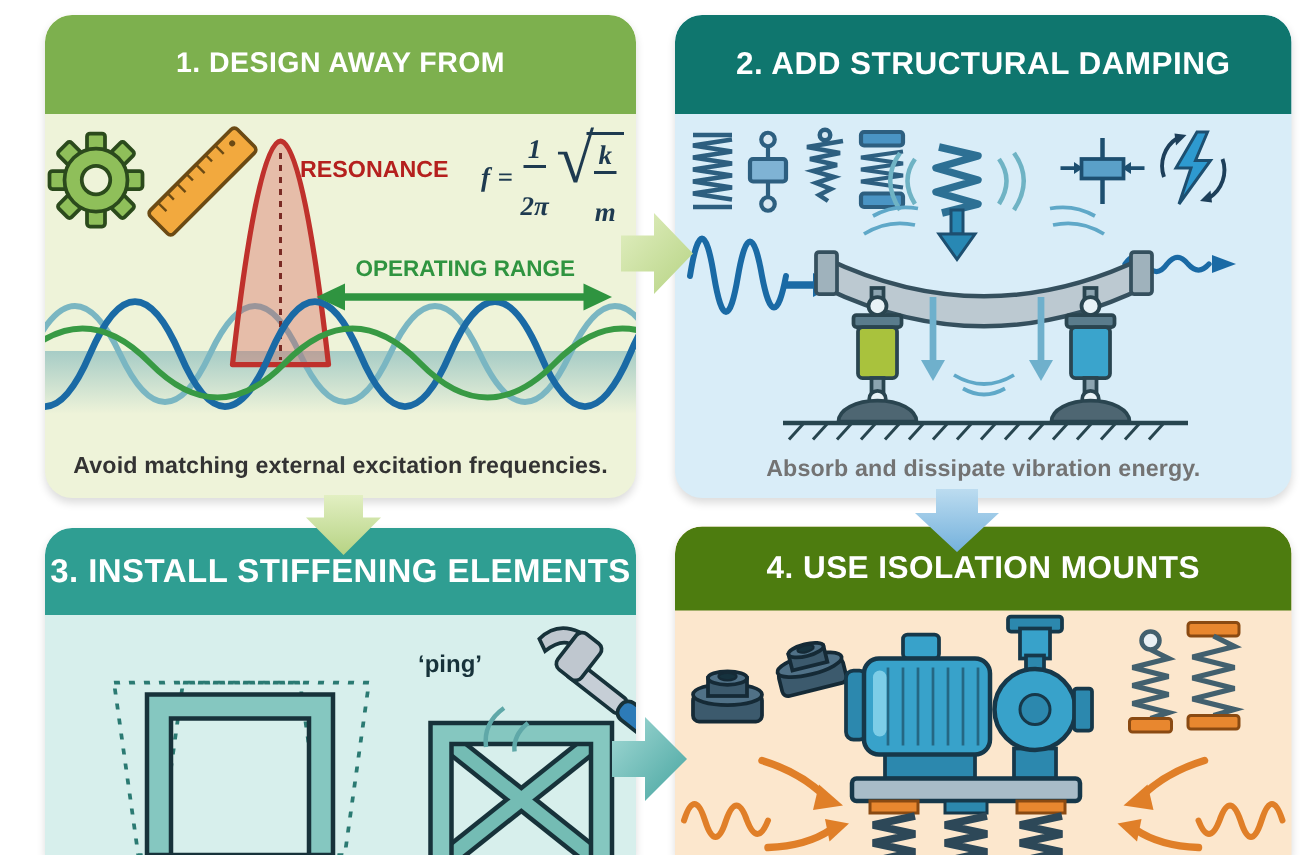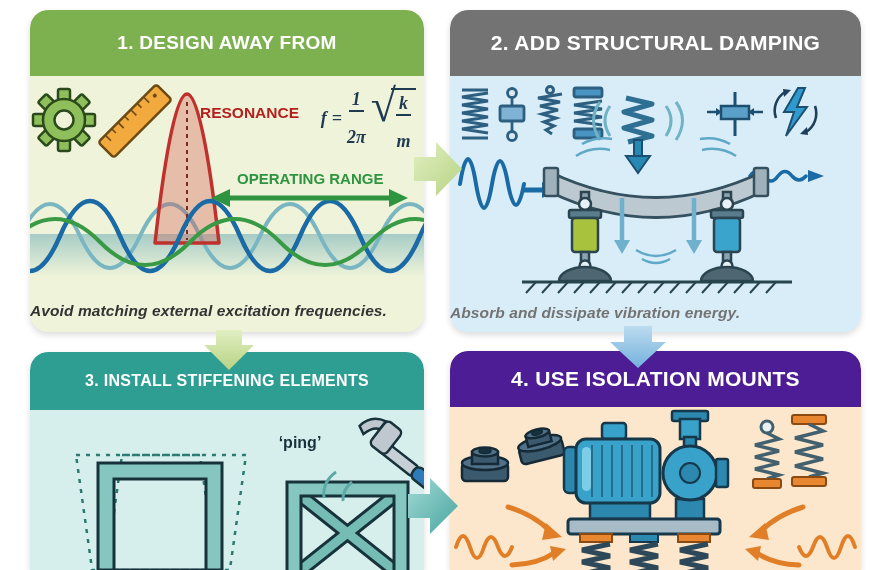--- a/index.html
+++ b/index.html
@@ -12,31 +12,31 @@
   #panel1{left:30px;top:10px;width:394px;height:322px;background:#eef3d9;}
   #panel2{left:450px;top:10px;width:411px;height:322px;background:#d9edf8;}
   #panel3{left:30px;top:352px;width:394px;height:218px;background:#d7efec;border-radius:18px 18px 0 0;}
   #panel4{left:450px;top:351px;width:411px;height:219px;background:#fce7cd;border-radius:18px 18px 0 0;}
   .hdr{
     display:flex;flex-direction:column;align-items:center;justify-content:center;
     color:#fff;font-weight:bold;text-align:center;letter-spacing:.3px;
     border-radius:18px 18px 0 0;line-height:1.15;
   }
   #panel1 .hdr{height:66px;background:#7db04e;font-size:19px;}
-  #panel2 .hdr{height:66px;background:#737373;font-size:21px;}
-  #panel3 .hdr{height:58px;background:#2f9e92;font-size:16px;}
-  #panel4 .hdr{height:56px;background:#4c1d95;font-size:21px;}
+  #panel2 .hdr{height:66px;background:#0f766e;font-size:21px;}
+  #panel3 .hdr{height:58px;background:#2f9e92;font-size:22px;}
+  #panel4 .hdr{height:56px;background:#4d7c0f;font-size:21px;}
   .body-svg{position:absolute;left:0;display:block;}
   #panel1 .body-svg{top:66px;}
   #panel2 .body-svg{top:66px;}
   #panel3 .body-svg{top:58px;}
   #panel4 .body-svg{top:56px;}
   .caption{
-    position:absolute;left:0;right:0;bottom:12px;
-    font-weight:bold;font-size:15.5px;color:#333;letter-spacing:.1px;font-style:italic;
+    position:absolute;left:0;right:0;bottom:12px;text-align:center;
+    font-weight:bold;font-size:15.5px;color:#333;letter-spacing:.1px;
   }
   #panel2 .caption{bottom:10px;color:#737373;}
   
   .formula{
     position:absolute;top:76px;right:8px;display:flex;align-items:center;gap:5px;
     font-family:"Liberation Serif", serif;font-style:italic;font-weight:bold;
     color:#1e3a50;font-size:18px;line-height:1;z-index:3;
   }
   .frac{display:inline-flex;flex-direction:column;align-items:center;}
   .frac .num{padding:0 3px 2px;border-bottom:2.5px solid #1e3a50;}

